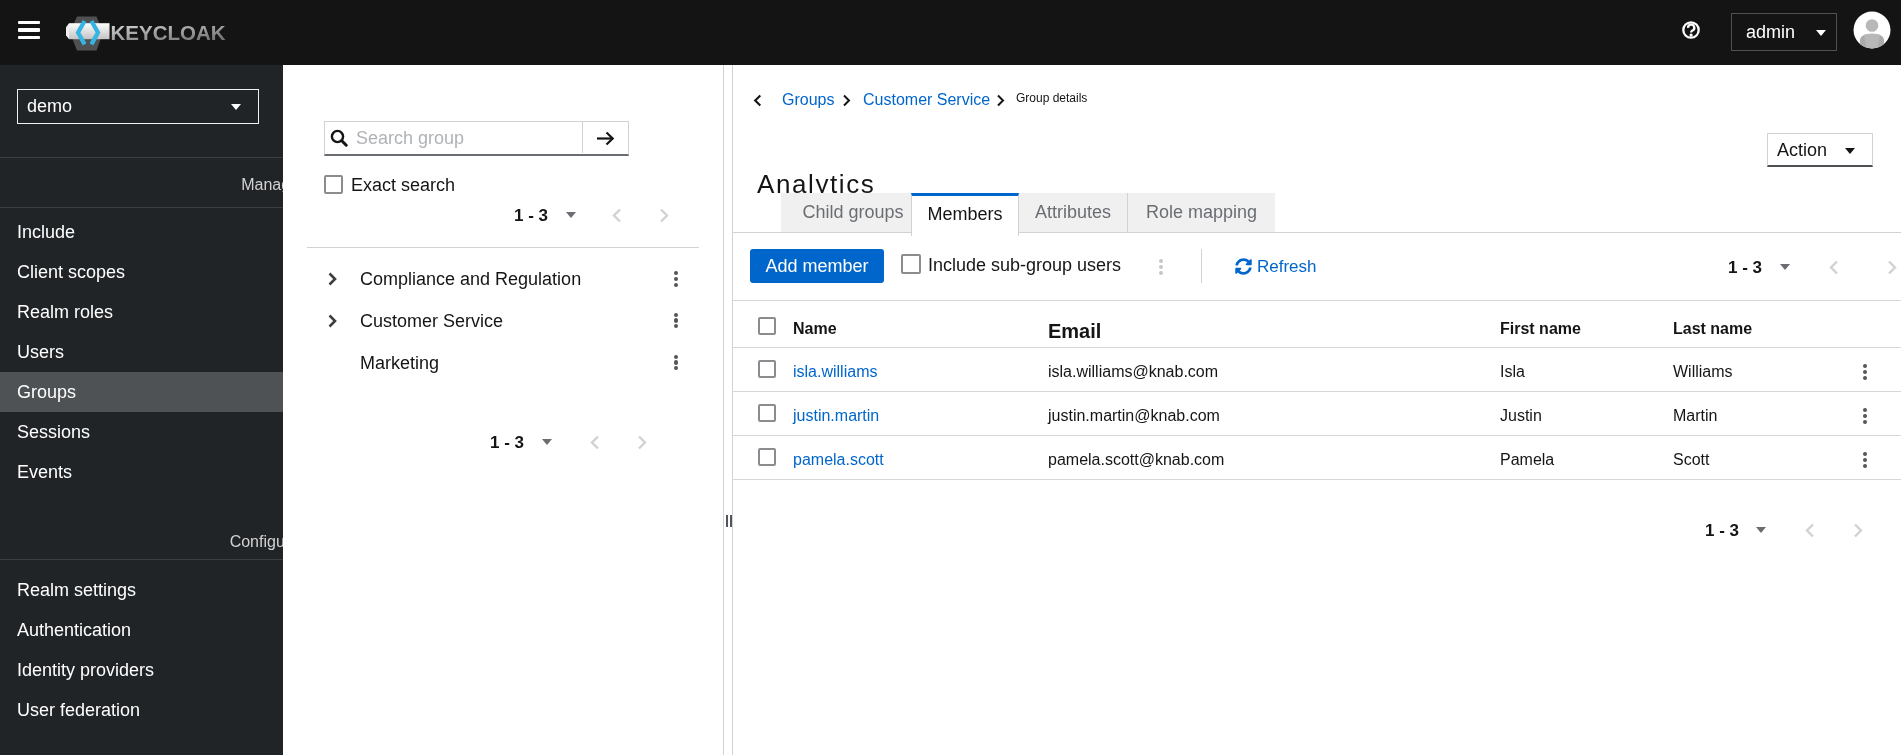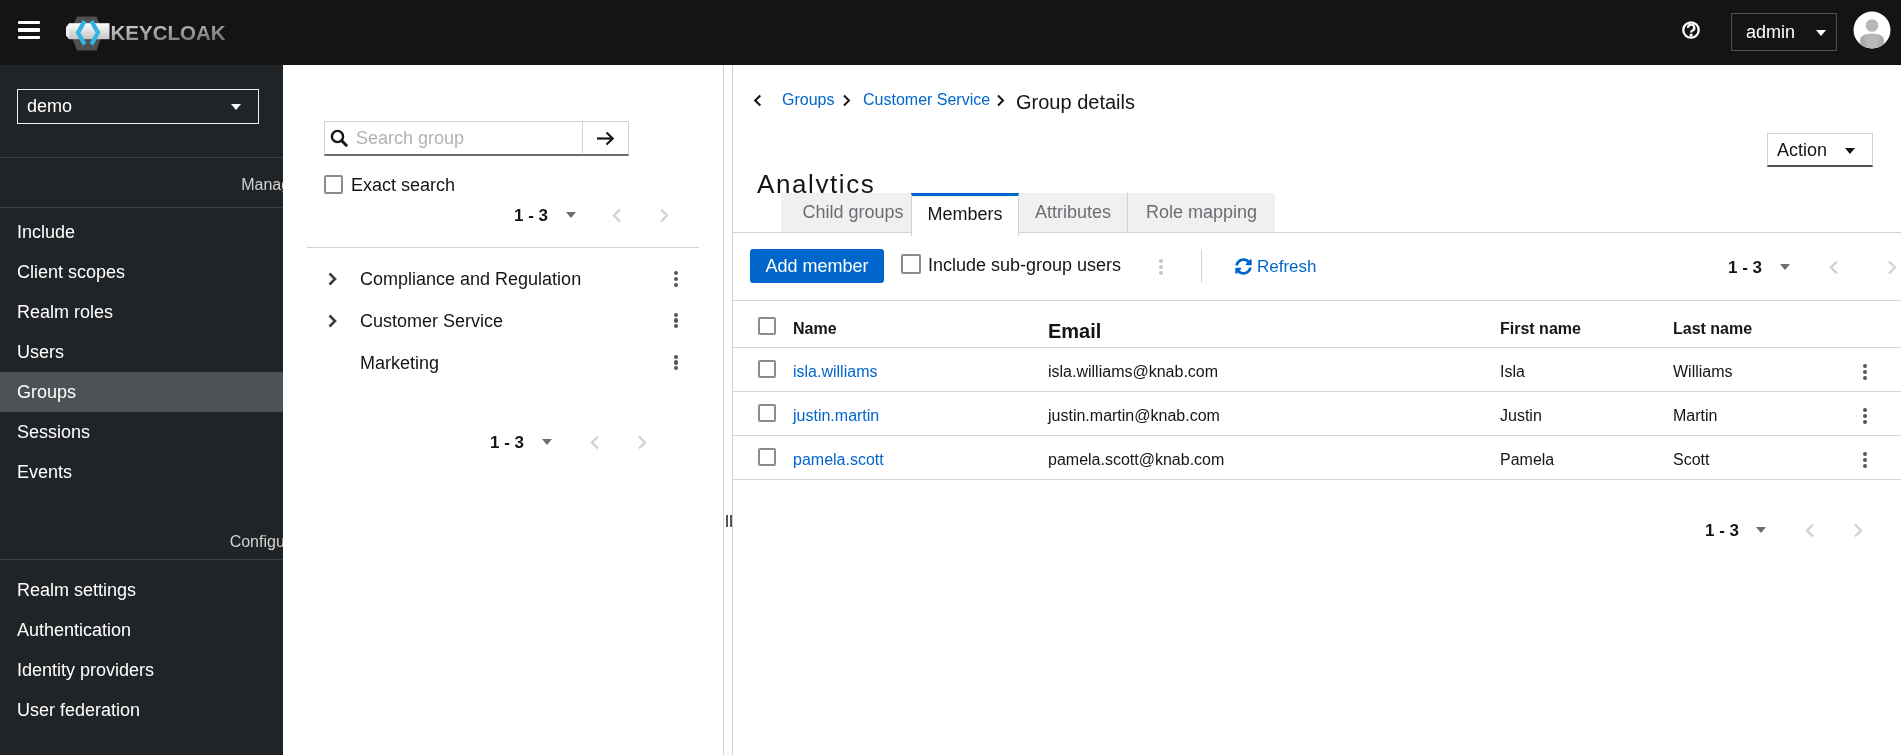--- a/index.html
+++ b/index.html
@@ -35,21 +35,21 @@
 
   .pfcheck { position:absolute; width:19px; height:19px; border:2px solid #8a8d90; border-radius:2px; background:#fff; }
 
   .pgtext { position:absolute; font-size:17px; font-weight:bold; color:#151515; }
   .pgcaret { position:absolute; width:0; height:0; border-left:5.5px solid transparent; border-right:5.5px solid transparent; border-top:6.5px solid #6a6e73; }
 
   .treelabel { position:absolute; font-size:18px; color:#151515; }
 
   
   .bc-link { color:#0066cc; font-size:16px; text-decoration:none; }
-  .bc-cur { color:#151515; font-size:20px; }
+  .bc-cur { color:#151515; font-size:12px; }
   #title { position:absolute; left:757px; top:136.5px; font-size:26px; color:#151515; letter-spacing:1.6px;margin-top:32px; }
 
   .tab { position:absolute; top:193px; height:39px; background:#f0f0f0; border:none; color:#6a6e73; font-size:18px; text-align:center; line-height:39px; }
   #tabline { position:absolute; left:732px; top:232px; width:1169px; height:1px; background:#d2d2d2; }
   .tab.active { background:#fff; border-left:1px solid #d2d2d2; border-right:1px solid #d2d2d2; border-top:3px solid #0066cc; color:#151515; height:43px; line-height:37px; z-index:2; }
   .tab.sepr { border-right:1px solid #d2d2d2; }
 
   #addbtn { position:absolute; left:750px; top:249px; width:134px; height:34px; background:#0066cc; color:#fff; font-size:18px; text-align:center; line-height:34px; border-radius:3px; }
   .kebab i { display:block; width:4.2px; height:4.2px; border-radius:50%; background:#53565a; margin:1.6px auto 0; }
   .kebab.lite i { background:#c5c8ca; }

